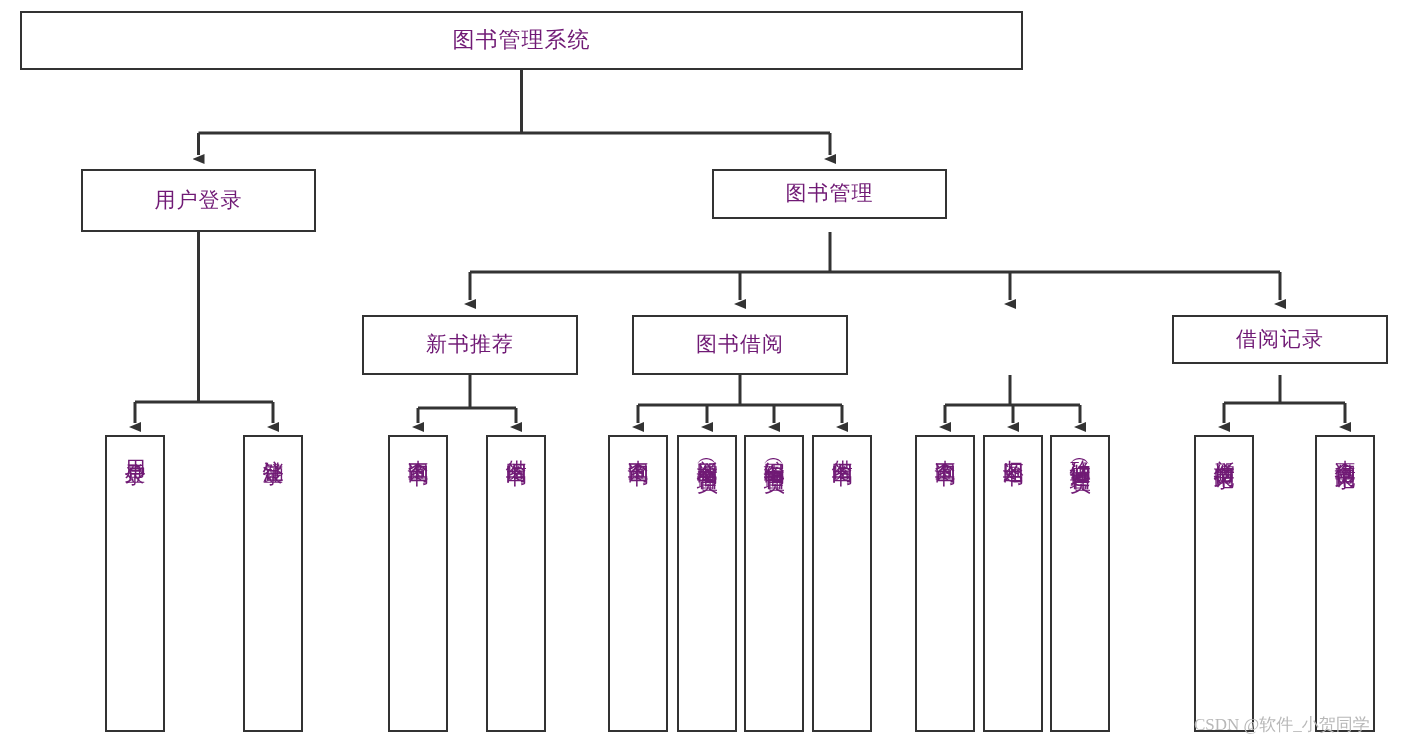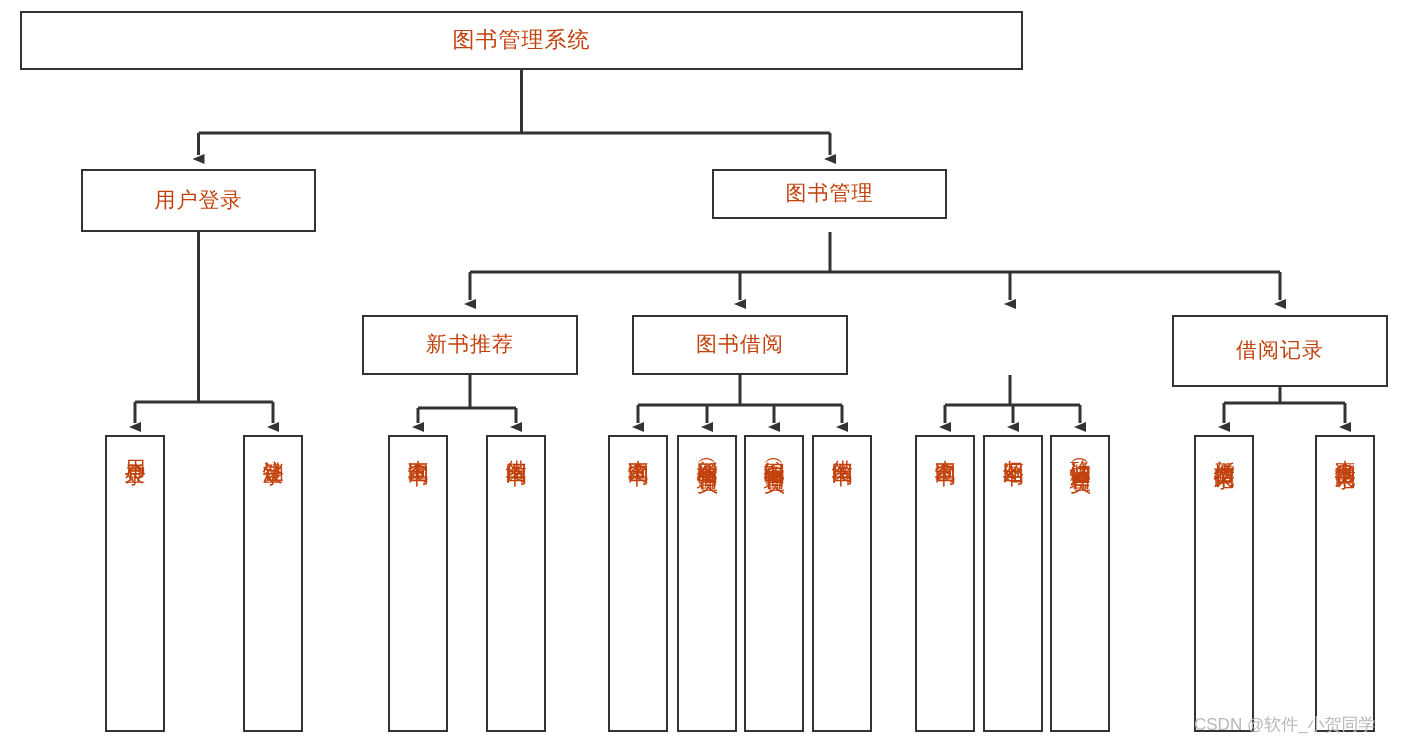--- a/index.html
+++ b/index.html
@@ -26,21 +26,21 @@
     pointer-events: none;
   }
   .node {
     position: absolute;
     box-sizing: border-box;
     border: 2px solid #333333;
     background: #ffffff;
     display: flex;
     align-items: center;
     justify-content: center;
-    color: #c2410c;
+    color: #701a75;
   }
   .node.horiz {
     font-size: 21px;
     letter-spacing: 1px;
     line-height: 1.2;
   }
   .node.vert {
     writing-mode: vertical-rl;
     text-orientation: upright;
     font-size: 21px;
@@ -59,21 +59,21 @@
   #root-node {
     font-size: 22px;
   }
   .watermark {
     position: absolute;
     left: 1194px;
     top: 713px;
     font-size: 17px;
     color: #b8b8b8;
     white-space: nowrap;
-    font-family: Liberation Sans, sans-serif;
+    font-family: Liberation Serif, serif;
   }
 </style>
 </head>
 <body>
 
 <div id="canvas">
 
   <svg class="edges" viewBox="0 0 1405 747">
     <defs>
       <marker id="arrow" markerWidth="10" markerHeight="12" refX="1" refY="6" orient="auto" markerUnits="userSpaceOnUse">
@@ -134,21 +134,21 @@
   <div class="node horiz" style="left:712px; top:169px; width:235px; height:50px;">
     <span>图书管理</span>
   </div>
 
   <div class="node horiz" style="left:632px; top:315px; width:216px; height:60px;">
     <span>图书借阅</span>
   </div>
   <div class="node horiz" style="left:362px; top:315px; width:216px; height:60px;">
     <span>新书推荐</span>
   </div>
-  <div class="node horiz" style="left:1172px; top:315px; width:216px; height:72px;">
+  <div class="node horiz" style="left:1172px; top:315px; width:216px; height:49px;">
     <span>借阅记录</span>
   </div>
 
   <div class="node vert" style="left:105px; top:435px; width:60px; height:297px;">
     <span class="vlabel">用户登录</span>
   </div>
   <div class="node vert" style="left:243px; top:435px; width:60px; height:297px;">
     <span class="vlabel">注销登录</span>
   </div>
 

